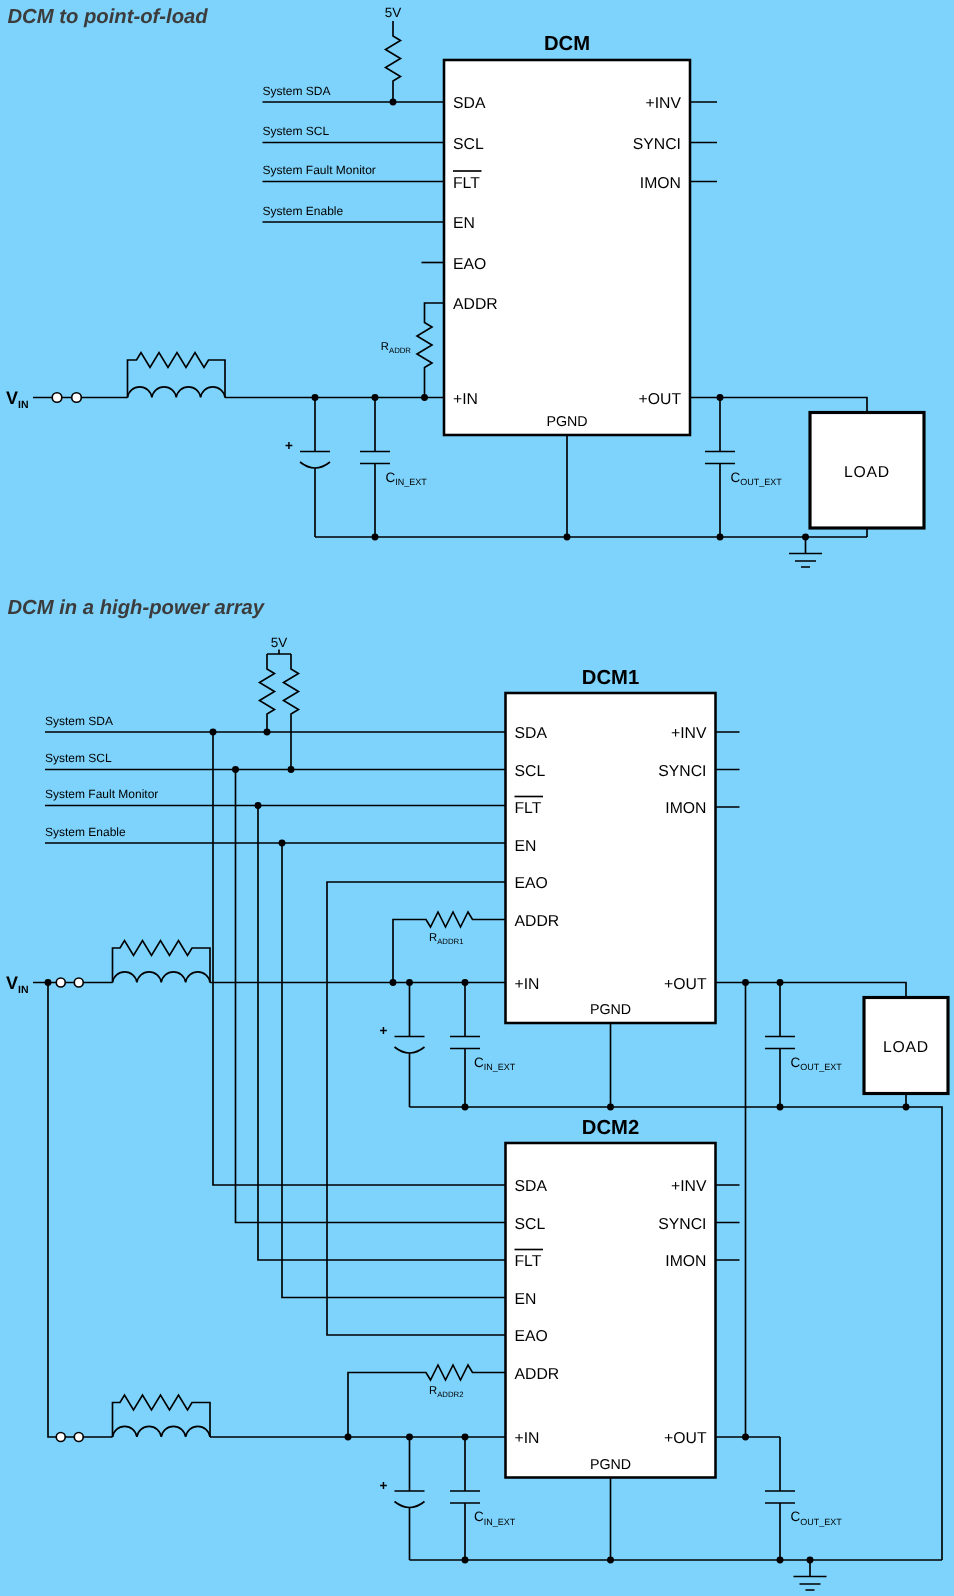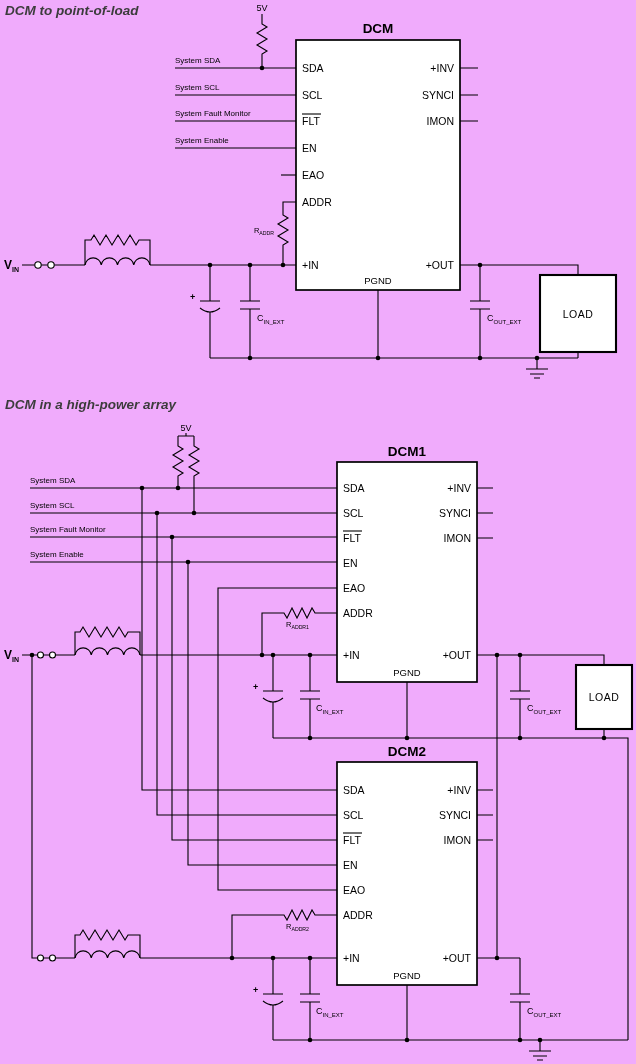--- a/index.html
+++ b/index.html
@@ -1,16 +1,16 @@
 <!DOCTYPE html>
 <html><head>
 <meta charset="utf-8">
 <style>
   html,body{margin:0;padding:0;background:#ffffff;}
-  .page{width:636px;height:1064px;background:#f0abfc;}
+  .page{width:636px;height:1064px;background:#7dd3fc;}
   svg{display:block;}
   .wire{fill:none;stroke:#000;stroke-width:1.1;}
   .box{fill:#fff;stroke:#000;stroke-width:1.7;}
   .load{fill:#fff;stroke:#000;stroke-width:2.1;}
   .term{fill:#fff;stroke:#000;stroke-width:1.1;}
   .dotc{fill:#000;stroke:none;}
   text{font-family:"Liberation Sans",sans-serif;fill:#000;}
   .sec-title{font-size:13.5px;font-style:italic;font-weight:600;fill:#3c3c3c;}
   .chip-title{font-size:13.5px;font-weight:bold;text-anchor:middle;}
   .pin{font-size:10.5px;}

